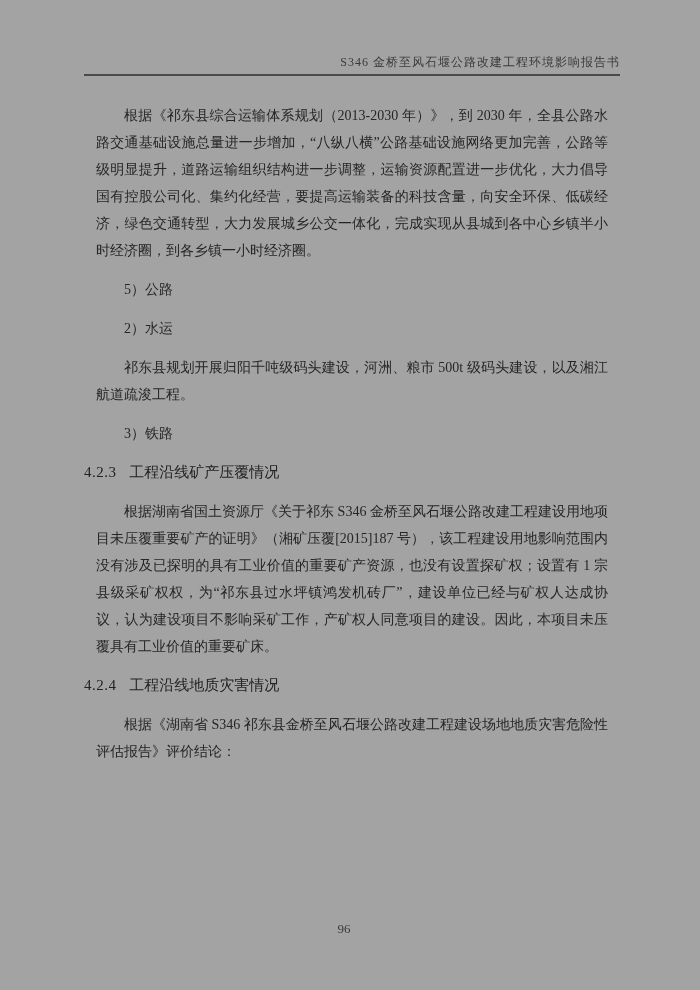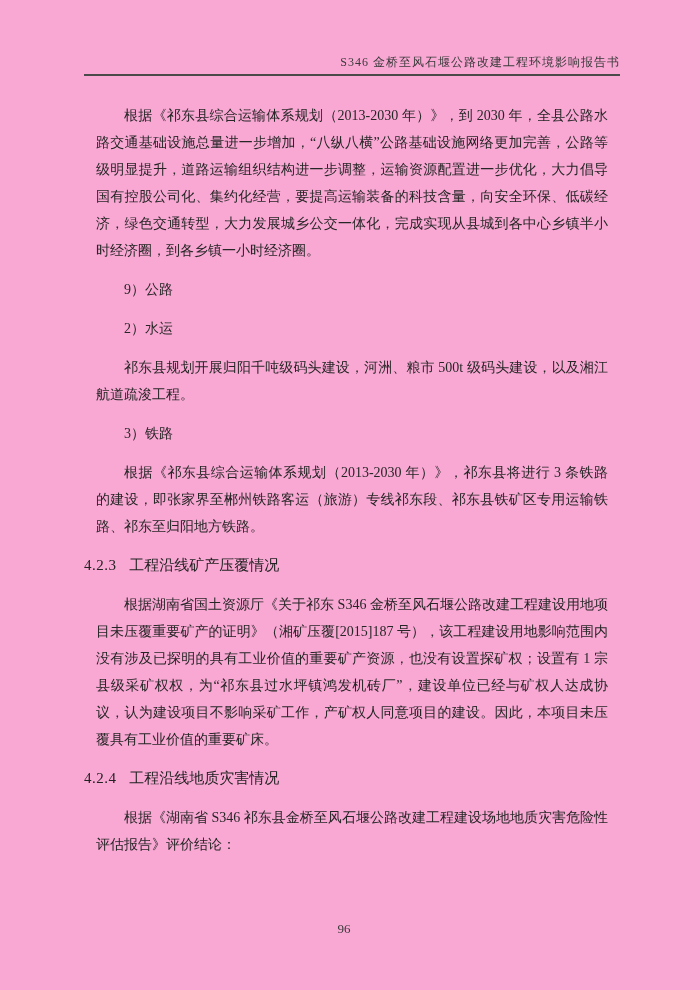--- a/index.html
+++ b/index.html
@@ -1,20 +1,20 @@
 <!DOCTYPE html>
 <html><head>
 <meta charset="utf-8">
 <style>
   html, body { margin: 0; padding: 0; background: #ffffff; }
   .page {
     position: relative;
     width: 700px;
     height: 990px;
-    background: #f9a8d4;
+    background: #a3a3a3;
     font-family: "Liberation Serif", "DejaVu Serif", serif;
     color: #262626;
     overflow: hidden;
   }
   .header {
     position: absolute;
     left: 84px;
     right: 80px;
     top: 55px;
   }
@@ -64,25 +64,24 @@
 <body>
 
 <div class="page">
   <div class="header">
     <div class="header-title">S346 金桥至风石堰公路改建工程环境影响报告书</div>
     <div class="header-rule"></div>
   </div>
 
   <div class="content" id="content">
       <p class="para">根据《祁东县综合运输体系规划（2013-2030 年）》，到 2030 年，全县公路水路交通基础设施总量进一步增加，“八纵八横”公路基础设施网络更加完善，公路等级明显提升，道路运输组织结构进一步调整，运输资源配置进一步优化，大力倡导国有控股公司化、集约化经营，要提高运输装备的科技含量，向安全环保、低碳经济，绿色交通转型，大力发展城乡公交一体化，完成实现从县城到各中心乡镇半小时经济圈，到各乡镇一小时经济圈。</p>
-      <p class="para">9）公路</p>
+      <p class="para">5）公路</p>
       <p class="para">2）水运</p>
       <p class="para">祁东县规划开展归阳千吨级码头建设，河洲、粮市 500t 级码头建设，以及湘江航道疏浚工程。</p>
       <p class="para">3）铁路</p>
-      <p class="para">根据《祁东县综合运输体系规划（2013-2030 年）》，祁东县将进行 3 条铁路的建设，即张家界至郴州铁路客运（旅游）专线祁东段、祁东县铁矿区专用运输铁路、祁东至归阳地方铁路。</p>
       <div class="heading"><span class="h-num">4.2.3</span><span class="h-title">工程沿线矿产压覆情况</span></div>
       <p class="para">根据湖南省国土资源厅《关于祁东 S346 金桥至风石堰公路改建工程建设用地项目未压覆重要矿产的证明》（湘矿压覆[2015]187 号），该工程建设用地影响范围内没有涉及已探明的具有工业价值的重要矿产资源，也没有设置探矿权；设置有 1 宗县级采矿权权，为“祁东县过水坪镇鸿发机砖厂”，建设单位已经与矿权人达成协议，认为建设项目不影响采矿工作，产矿权人同意项目的建设。因此，本项目未压覆具有工业价值的重要矿床。</p>
       <div class="heading"><span class="h-num">4.2.4</span><span class="h-title">工程沿线地质灾害情况</span></div>
       <p class="para">根据《湖南省 S346 祁东县金桥至风石堰公路改建工程建设场地地质灾害危险性评估报告》评价结论：</p>
     </div>
 
   <div class="footer">
     <span>96</span>
   </div>
 </div>

